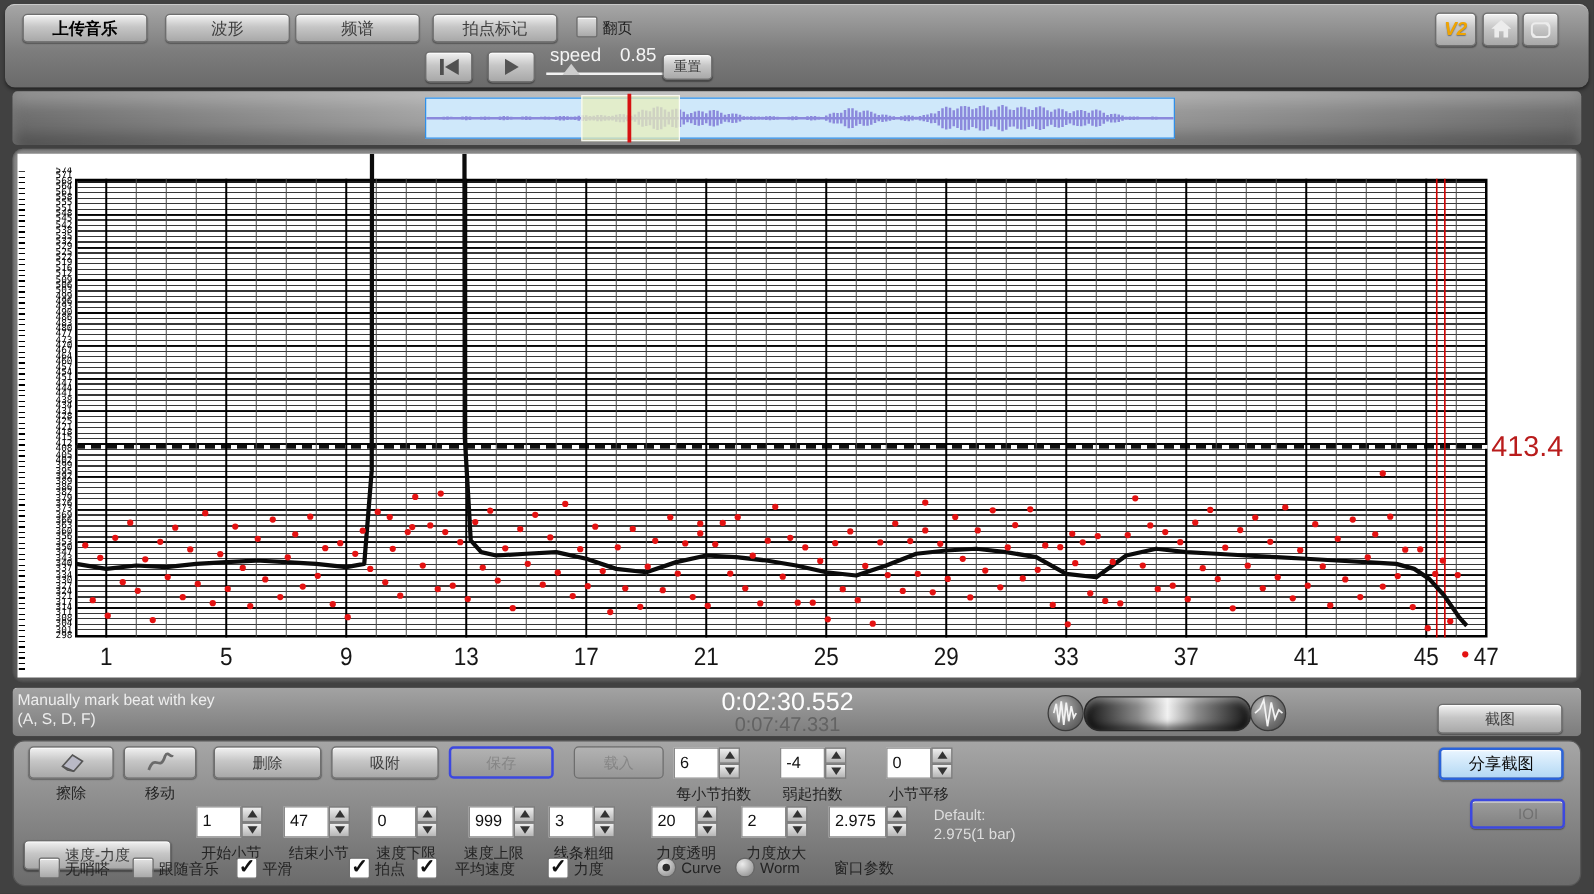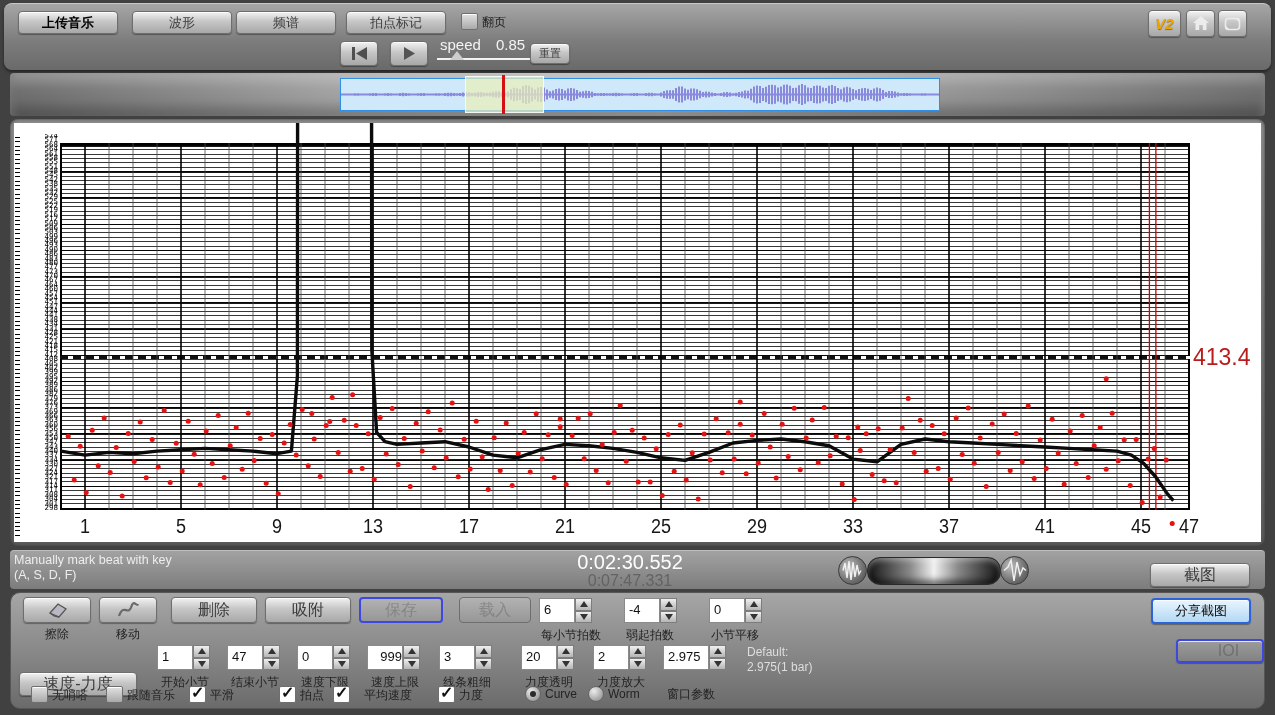--- a/index.html
+++ b/index.html
@@ -16,21 +16,21 @@
   #chart-panel{left:10px;top:119px;width:1255px;height:427px;border-radius:8px;
     background:linear-gradient(#8a8a8a,#5a5a5a);box-shadow:inset 0 0 3px #333;}
   #chart-inner{position:absolute;left:4px;top:4px;width:1247px;height:419px;background:#ffffff;overflow:hidden;}
   #status-bar{left:10px;top:550px;width:1255px;height:38px;border-radius:4px;
     background:linear-gradient(#a2a2a2,#7c7c7c);border-top:1px solid #bdbdbd;}
   #bottom-panel{left:10px;top:592px;width:1255px;height:117px;border-radius:10px;
     background:linear-gradient(#a6a6a6,#6b6b6b);border:1px solid #565656;box-sizing:border-box;}
   
   .btn{position:absolute;display:flex;align-items:center;justify-content:center;
     background:linear-gradient(#f2f2f2,#c6c6c6 45%,#a8a8a8);
-    border:1px solid #6e6e6e;border-radius:4px;color:#3d3d3d;font-size:16px;
+    border:1px solid #6e6e6e;border-radius:4px;color:#3d3d3d;font-size:12px;
     box-shadow:0 1px 1px rgba(0,0,0,.35), inset 0 1px 0 rgba(255,255,255,.8);cursor:pointer;box-sizing:border-box;}
   .btn.primary{color:#000;font-weight:bold;}
   .btn.disabled{background:linear-gradient(#b2b2b2,#979797);color:rgba(110,110,110,.55);box-shadow:none;}
   .btn.focus-blue{border:2px solid #3c48e0;}
   .btn.share{background:linear-gradient(#e9f5ff,#b3d8f4);border:2px solid #2b63d9;color:#0a0a0a;}
   .btn.ioi{background:linear-gradient(#9c9c9c,#828282);border:2px solid #3c48e0;color:rgba(100,100,100,.7);}
   .lbl{position:absolute;font-size:12px;color:#232323;white-space:nowrap;}
   .track-input{position:absolute;background:#b5b5b5;border:1px solid #7a7a7a;border-bottom:3px solid #2e7fe8;
     font-size:13px;color:#111;padding:0 6px;font-family:"Liberation Sans",sans-serif;box-sizing:border-box;}
   .cb{position:absolute;width:15px;height:15px;border:1px solid #6f6f6f;border-radius:2px;
@@ -597,21 +597,21 @@
       <div class="spin">
           <div class="sp">
             <span class="tri-up"></span>
           </div>
           <div class="sp">
             <span class="tri-dn"></span>
           </div>
         </div>
     </div>
     <div class="lbl" style="left:290px;top:81px;">速度下限</div>
-    <div class="stepper" style="left:356px;top:52px;text-align:right;">
+    <div class="stepper" style="left:364px;top:52px;">
       <div class="val">999</div>
       <div class="spin">
           <div class="sp">
             <span class="tri-up"></span>
           </div>
           <div class="sp">
             <span class="tri-dn"></span>
           </div>
         </div>
     </div>
@@ -680,15 +680,15 @@
     <div class="cb checked" style="left:322px;top:93px;"></div>
     <div class="lbl" style="left:353px;top:94px;">平均速度</div>
     <div class="cb checked" style="left:427px;top:93px;"></div>
     <div class="lbl" style="left:448px;top:94px;">力度</div>
     <div class="radio selected" style="left:514px;top:93px;"></div>
     <div class="lbl" style="left:534px;top:94px;">Curve</div>
     <div class="radio" style="left:577px;top:93px;"></div>
     <div class="lbl" style="left:597px;top:94px;">Worm</div>
 
     <div class="btn share" style="left:1140px;top:5px;width:100px;height:26px;font-size:13px;">分享截图</div>
-    <div class="btn ioi" style="left:1165px;top:46px;width:88px;height:24px;padding-left:17px;">IOI</div>
+    <div class="btn ioi" style="left:1165px;top:46px;width:76px;height:24px;padding-left:17px;">IOI</div>
   </div>
 </div>
 
 </body></html>

